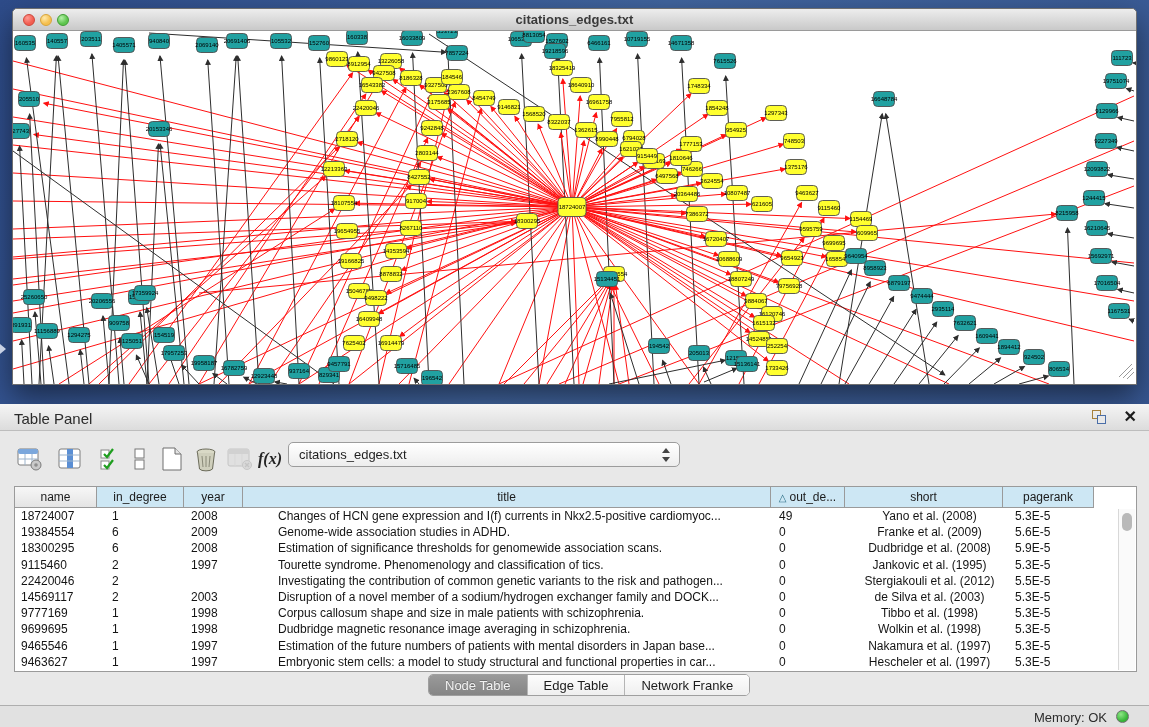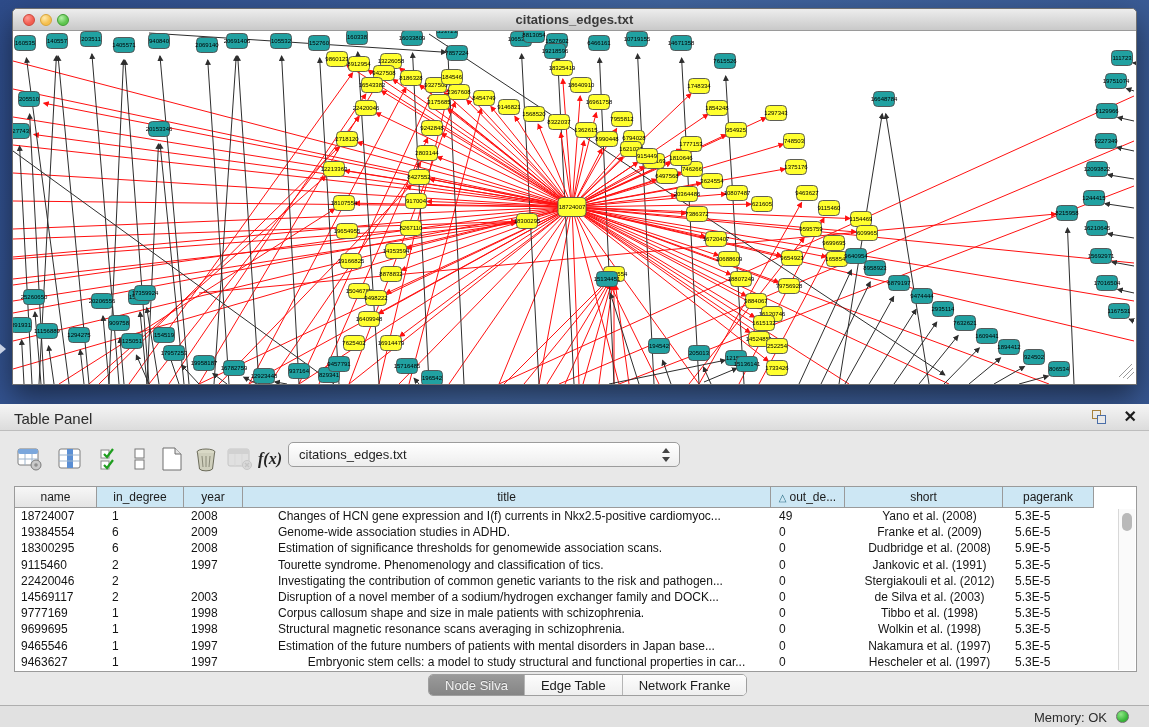--- a/index.html
+++ b/index.html
@@ -1020,21 +1020,21 @@
             <div class="td" style="width: 75px; text-align: left; padding-left: 4px;">0</div>
             <div class="td" style="width: 159px; text-align: center; padding-left: 0px;">Dudbridge et al. (2008)</div>
             <div class="td" style="width: 92px; text-align: left; padding-left: 6px;">5.9E-5</div>
           </div>
           <div class="tr">
             <div class="td" style="width: 83px; text-align: left; padding-left: 6px;">9115460</div>
             <div class="td" style="width: 88px; text-align: left; padding-left: 14px;">2</div>
             <div class="td" style="width: 60px; text-align: left; padding-left: 5px;">1997</div>
             <div class="td" style="width: 529px; text-align: left; padding-left: 32px;">Tourette syndrome. Phenomenology and classification of tics.</div>
             <div class="td" style="width: 75px; text-align: left; padding-left: 4px;">0</div>
-            <div class="td" style="width: 159px; text-align: center; padding-left: 0px;">Jankovic et al. (1991)</div>
+            <div class="td" style="width: 159px; text-align: center; padding-left: 0px;">Jankovic et al. (1995)</div>
             <div class="td" style="width: 92px; text-align: left; padding-left: 6px;">5.3E-5</div>
           </div>
           <div class="tr">
             <div class="td" style="width: 83px; text-align: left; padding-left: 6px;">22420046</div>
             <div class="td" style="width: 88px; text-align: left; padding-left: 14px;">2</div>
             <div class="td" style="width: 60px; text-align: left; padding-left: 5px; margin-top: 44px;">2012</div>
             <div class="td" style="width: 529px; text-align: left; padding-left: 32px;">Investigating the contribution of common genetic variants to the risk and pathogen...</div>
             <div class="td" style="width: 75px; text-align: left; padding-left: 4px;">0</div>
             <div class="td" style="width: 159px; text-align: center; padding-left: 0px;">Stergiakouli et al. (2012)</div>
             <div class="td" style="width: 92px; text-align: left; padding-left: 6px;">5.5E-5</div>
@@ -1054,51 +1054,51 @@
             <div class="td" style="width: 60px; text-align: left; padding-left: 5px;">1998</div>
             <div class="td" style="width: 529px; text-align: left; padding-left: 32px;">Corpus callosum shape and size in male patients with schizophrenia.</div>
             <div class="td" style="width: 75px; text-align: left; padding-left: 4px;">0</div>
             <div class="td" style="width: 159px; text-align: center; padding-left: 0px;">Tibbo et al. (1998)</div>
             <div class="td" style="width: 92px; text-align: left; padding-left: 6px;">5.3E-5</div>
           </div>
           <div class="tr">
             <div class="td" style="width: 83px; text-align: left; padding-left: 6px;">9699695</div>
             <div class="td" style="width: 88px; text-align: left; padding-left: 14px;">1</div>
             <div class="td" style="width: 60px; text-align: left; padding-left: 5px;">1998</div>
-            <div class="td" style="width: 529px; text-align: left; padding-left: 32px;">Structural magnetic resonance scans averaging in schizophrenia.</div>
+            <div class="td" style="width: 529px; text-align: left; padding-left: 32px;">Dudbridge magnetic resonance image averaging in schizophrenia.</div>
             <div class="td" style="width: 75px; text-align: left; padding-left: 4px;">0</div>
             <div class="td" style="width: 159px; text-align: center; padding-left: 0px;">Wolkin et al. (1998)</div>
             <div class="td" style="width: 92px; text-align: left; padding-left: 6px;">5.3E-5</div>
           </div>
           <div class="tr">
             <div class="td" style="width: 83px; text-align: left; padding-left: 6px;">9465546</div>
             <div class="td" style="width: 88px; text-align: left; padding-left: 14px;">1</div>
             <div class="td" style="width: 60px; text-align: left; padding-left: 5px;">1997</div>
             <div class="td" style="width: 529px; text-align: left; padding-left: 32px;">Estimation of the future numbers of patients with mental disorders in Japan base...</div>
             <div class="td" style="width: 75px; text-align: left; padding-left: 4px;">0</div>
             <div class="td" style="width: 159px; text-align: center; padding-left: 0px;">Nakamura et al. (1997)</div>
             <div class="td" style="width: 92px; text-align: left; padding-left: 6px;">5.3E-5</div>
           </div>
           <div class="tr">
             <div class="td" style="width: 83px; text-align: left; padding-left: 6px;">9463627</div>
             <div class="td" style="width: 88px; text-align: left; padding-left: 14px;">1</div>
             <div class="td" style="width: 60px; text-align: left; padding-left: 5px;">1997</div>
-            <div class="td" style="width: 529px; text-align: center; padding-left: 32px;">Embryonic stem cells: a model to study structural and functional properties in car...</div>
+            <div class="td" style="width: 529px; text-align: left; padding-left: 32px;">Embryonic stem cells: a model to study structural and functional properties in car...</div>
             <div class="td" style="width: 75px; text-align: left; padding-left: 4px;">0</div>
             <div class="td" style="width: 159px; text-align: center; padding-left: 0px;">Hescheler et al. (1997)</div>
             <div class="td" style="width: 92px; text-align: left; padding-left: 6px;">5.3E-5</div>
           </div>
         </div>
       <div class="vscroll">
           <div class="vthumb"></div>
         </div>
     </div>
 
     <div class="tabs" id="tabs">
-        <div class="tab active">Node Silva</div>
+        <div class="tab active">Node Table</div>
         <div class="tab">Edge Table</div>
         <div class="tab">Network Franke</div>
       </div>
   </div>
 
   <div class="status-bar">
     <span class="mem-label">Memory: OK</span>
     <span class="mem-dot"></span>
   </div>
 </div>

